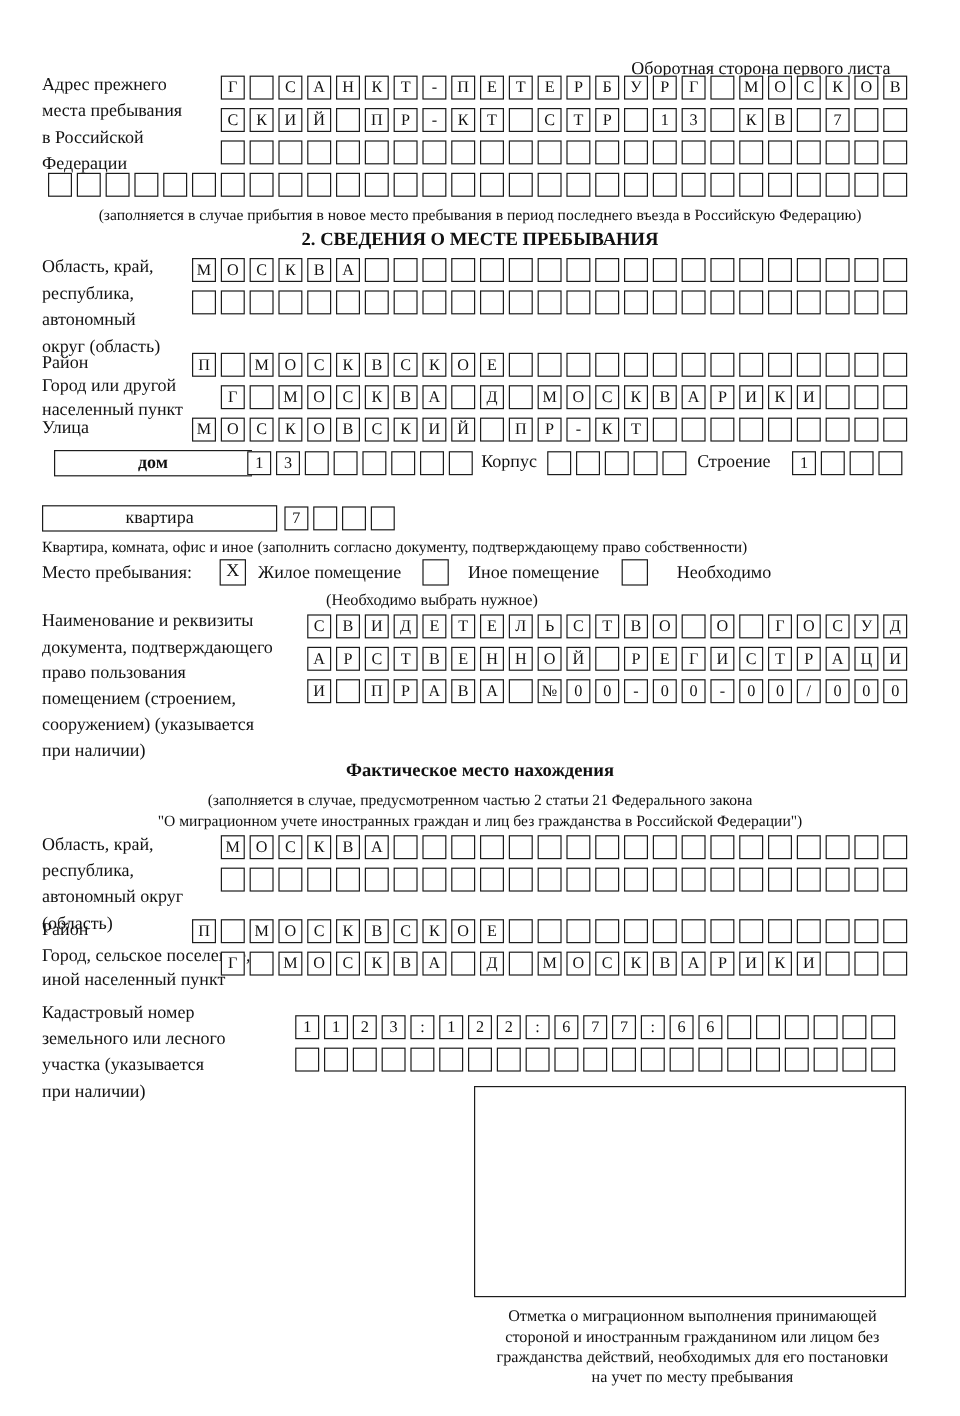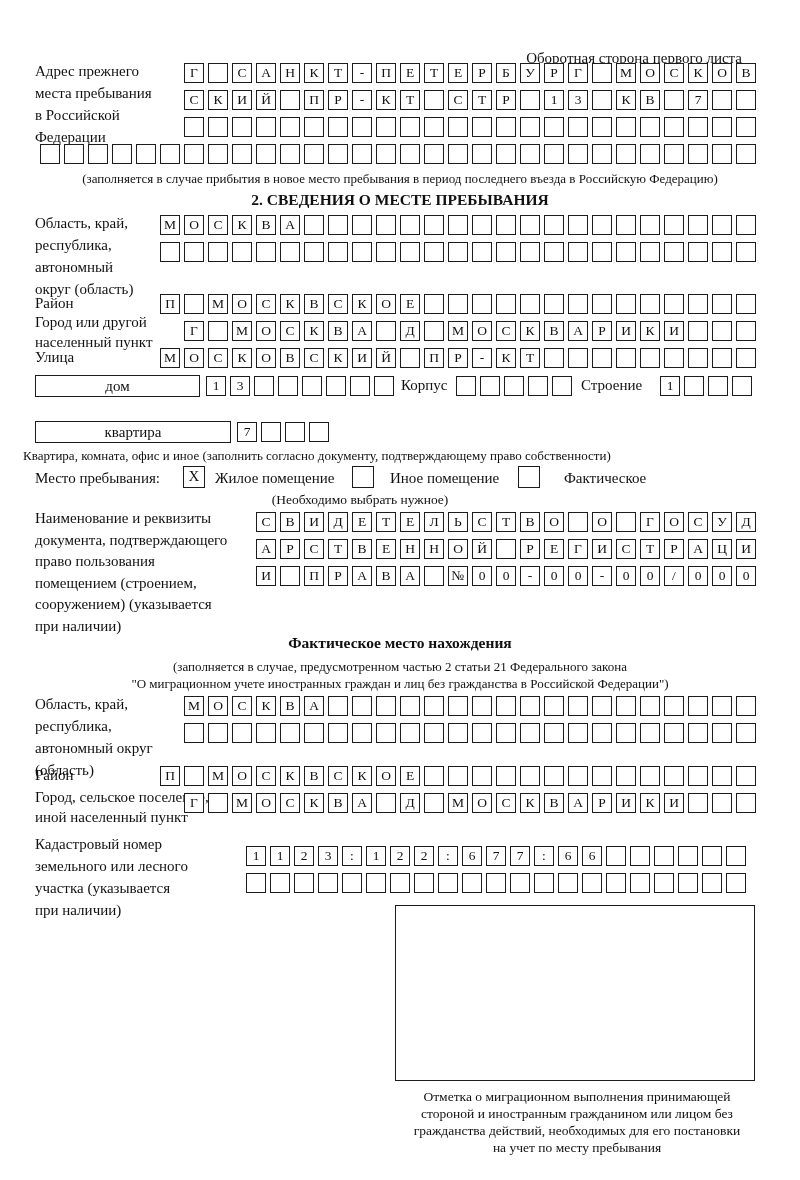--- a/index.html
+++ b/index.html
@@ -285,21 +285,21 @@
       <div class="cell"></div>
       <div class="cell"></div>
       <div class="cell"></div>
       <div class="cell"></div>
       <div class="cell"></div>
       <div class="cell"></div>
       <div class="cell"></div>
       <div class="cell"></div>
     </div>
 
-  <div class="boxlbl" style="left:35px;top:375px;width:165px;height:22px;line-height:20px;">дом</div>
+  <div class="boxlbl" style="left:45px;top:375px;width:165px;height:22px;line-height:20px;font-weight:bold;">дом</div>
   <div class="cellrow" style="left:206px;top:376px;">
       <div class="cell">1</div>
       <div class="cell">3</div>
       <div class="cell"></div>
       <div class="cell"></div>
       <div class="cell"></div>
       <div class="cell"></div>
       <div class="cell"></div>
       <div class="cell"></div>
     </div>
@@ -319,29 +319,29 @@
       <div class="cell"></div>
     </div>
 
   <div class="boxlbl" style="left:35px;top:421px;width:196px;height:22px;line-height:20px;">квартира</div>
   <div class="cellrow" style="left:237px;top:422px;">
       <div class="cell">7</div>
       <div class="cell"></div>
       <div class="cell"></div>
       <div class="cell"></div>
     </div>
-  <div class="cap" style="left:23px;top:448px;text-align:center;">Квартира, комната, офис и иное (заполнить согласно документу, подтверждающему право собственности)</div>
+  <div class="cap" style="left:35px;top:448px;text-align:center;">Квартира, комната, офис и иное (заполнить согласно документу, подтверждающему право собственности)</div>
 
   <div class="inl" style="left:35px;top:470px;">Место пребывания:</div>
   <div class="chk" style="left:183px;top:466px;">X</div>
   <div class="inl" style="left:215px;top:470px;">Жилое помещение</div>
   <div class="chk" style="left:352px;top:466px;"></div>
   <div class="inl" style="left:390px;top:470px;">Иное помещение</div>
   <div class="chk" style="left:518px;top:466px;"></div>
-  <div class="inl" style="left:564px;top:470px;">Фактическое</div>
+  <div class="inl" style="left:564px;top:470px;">Необходимо</div>
   <div class="capc" style="left:150px;top:492px;width:420px;font-size:13.5px;">(Необходимо выбрать нужное)</div>
 
   <div class="lbl" style="left:35px;top:508px;line-height:21.5px;">Наименование и реквизиты
 документа, подтверждающего
 право пользования
 помещением (строением,
 сооружением) (указывается
 при наличии)</div>
   <div class="cellrow" style="left:256px;top:512px;">
       <div class="cell">С</div>

